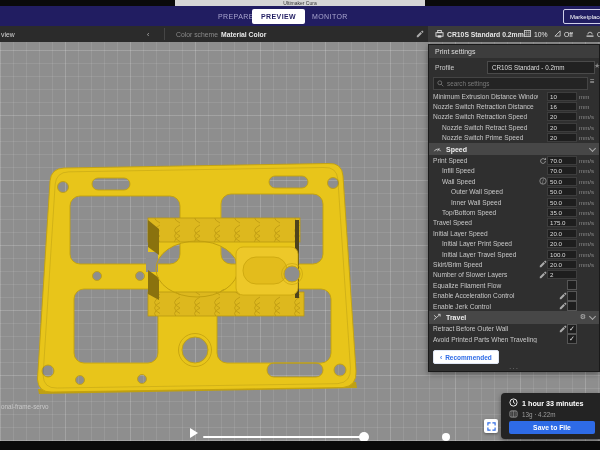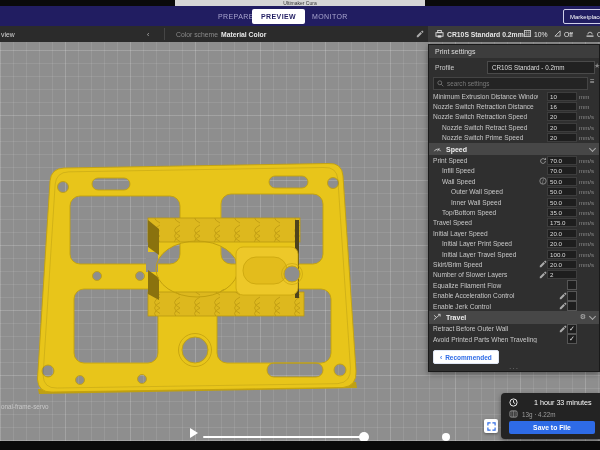--- a/index.html
+++ b/index.html
@@ -82,22 +82,22 @@
   .chevd{width:4px;height:4px;border-right:1px solid #aaa;border-bottom:1px solid #aaa;
      transform:rotate(45deg);margin-top:-2px;}
   #recommended{position:absolute;left:4px;bottom:7px;height:12px;background:#fff;border:1px solid #dfe6f4;
      border-radius:2px;display:flex;align-items:center;gap:3px;padding:0 6px;
      font-size:6.5px;font-weight:bold;color:var(--blue);}
   #drag-dots{position:absolute;bottom:0;left:0;right:0;text-align:center;color:#777;
      font-size:7px;line-height:5px;letter-spacing:1px;}
   
   #actionpanel{position:absolute;left:501px;top:393px;width:99px;height:46px;background:#232323;
      border-radius:4px 0 0 4px;box-shadow:0 2px 5px rgba(0,0,0,.4);}
-  #time-line{position:absolute;left:8px;top:5px;display:flex;align-items:flex-start;gap:16px;
-     color:#fff;font-size:7.2px;font-weight:normal;}
+  #time-line{position:absolute;left:8px;top:5px;display:flex;align-items:center;gap:4px;
+     color:#fff;font-size:7.2px;font-weight:bold;}
   #mat-line{position:absolute;left:8px;top:17px;display:flex;align-items:center;gap:4px;
      color:#9c9c9c;font-size:6.3px;}
   #save-btn{position:absolute;left:8px;top:28px;width:86px;height:13px;background:var(--blue);
      border-radius:2px;display:flex;align-items:center;justify-content:center;
      color:#fff;font-size:6.8px;font-weight:bold;}
   #stage-btn{position:absolute;left:484px;top:419px;width:14px;height:14px;background:#fff;
      border-radius:2px;box-shadow:0 1px 3px rgba(0,0,0,.4);
      display:flex;align-items:center;justify-content:center;}
   
   #bottombar{position:absolute;left:0;top:441px;width:600px;height:9px;background:#0a0a0a;}

